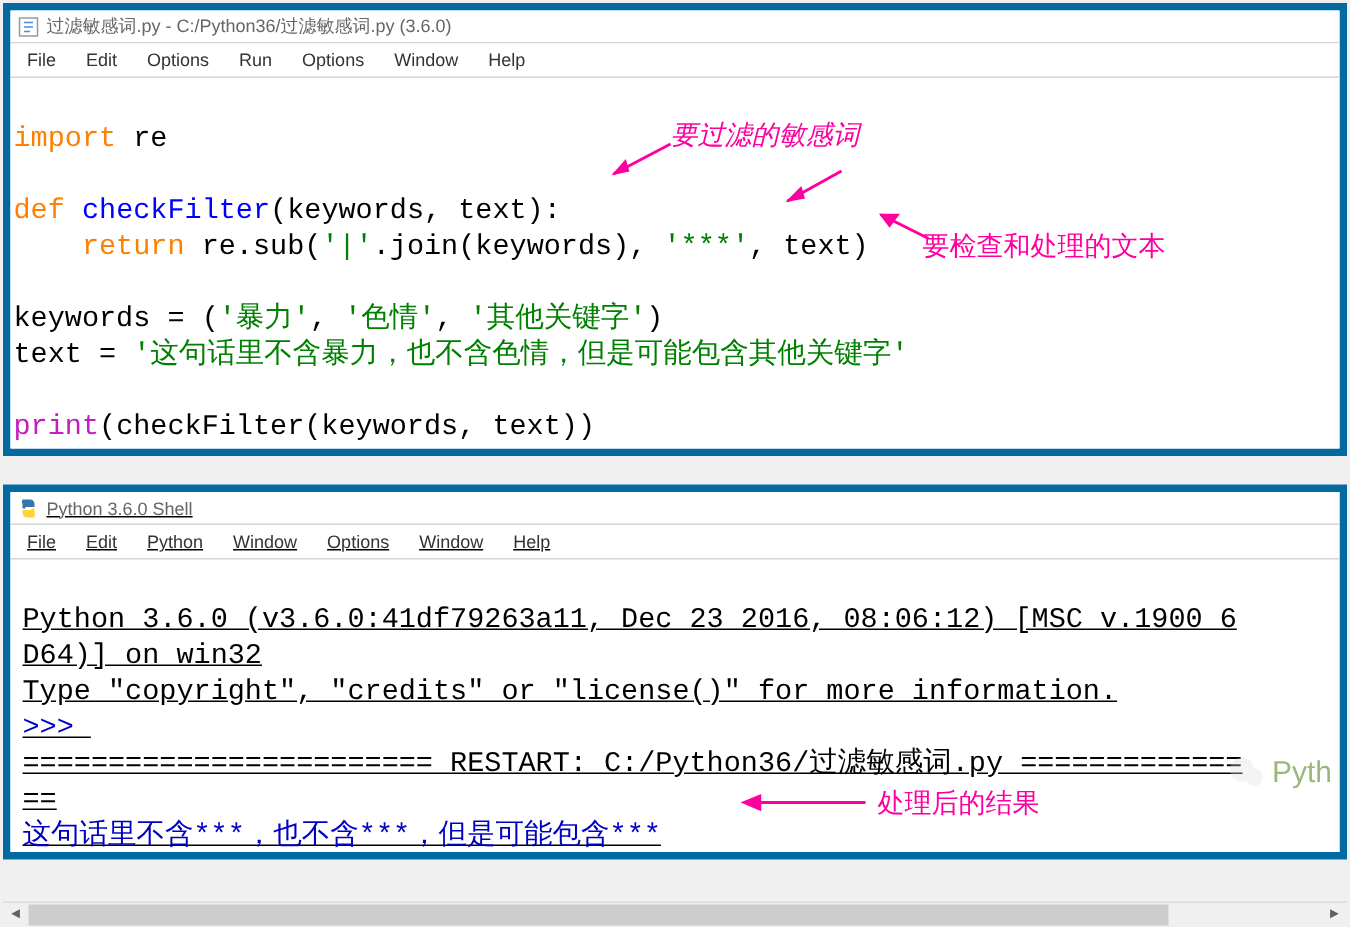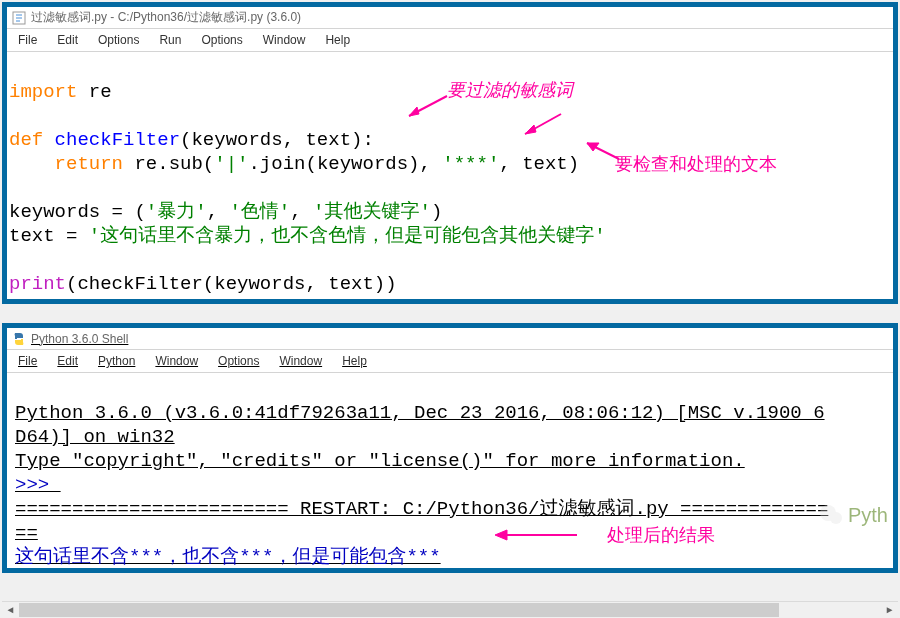--- a/index.html
+++ b/index.html
@@ -212,21 +212,21 @@
   </div>
   <div class="shell-out" style="height:196px;">
 <span>Python 3.6.0 (v3.6.0:41df79263a11, Dec 23 2016, 08:06:12) [MSC v.1900 6</span>
 <span>D64)] on win32</span>
 <span>Type "copyright", "credits" or "license()" for more information.</span>
 <span class="prompt-blue">&gt;&gt;&gt; </span>
 <span>======================== RESTART: C:/Python36/过滤敏感词.py =============</span>
 <span>==</span>
 <span class="out-blue">这句话里不含***，也不含***，但是可能包含***</span>
 <span class="prompt-blue">&gt;&gt;&gt; </span>
-    <span class="annot" style="left:600px; top:150px;">处理后的结果</span>
+    <span class="annot" style="left:578px; top:150px;">处理后的结果</span>
     <svg class="arrow" style="left:486px; top:152px;" width="88" height="20">
         <line x1="84" y1="10" x2="8" y2="10" stroke="#ff00a0" stroke-width="2"></line>
         <polygon points="2,10 14,5 14,15" fill="#ff00a0"></polygon>
       </svg>
     <div class="watermark">
       <svg width="26" height="26">
           <circle cx="10" cy="11" r="8" fill="#ddd"></circle>
           <circle cx="18" cy="16" r="6" fill="#ddd"></circle>
         </svg>
       <span>Pyth</span>

